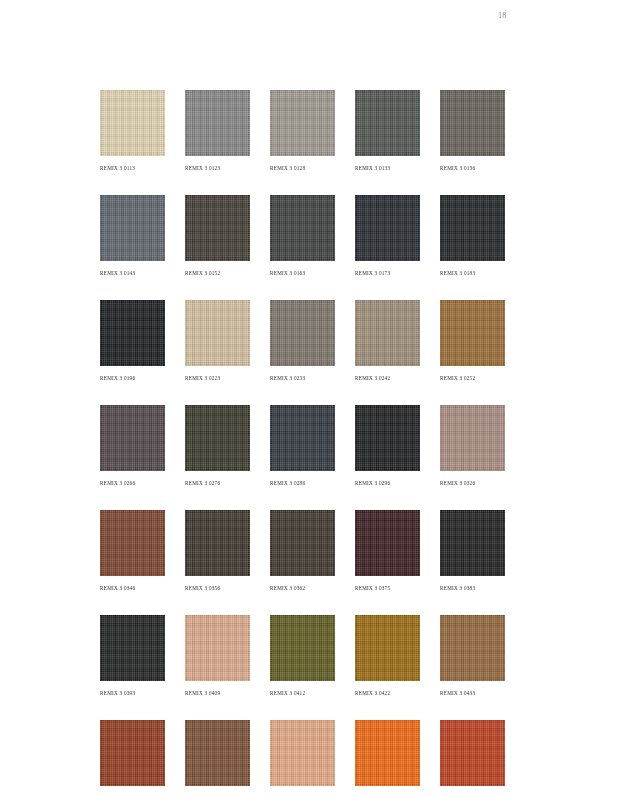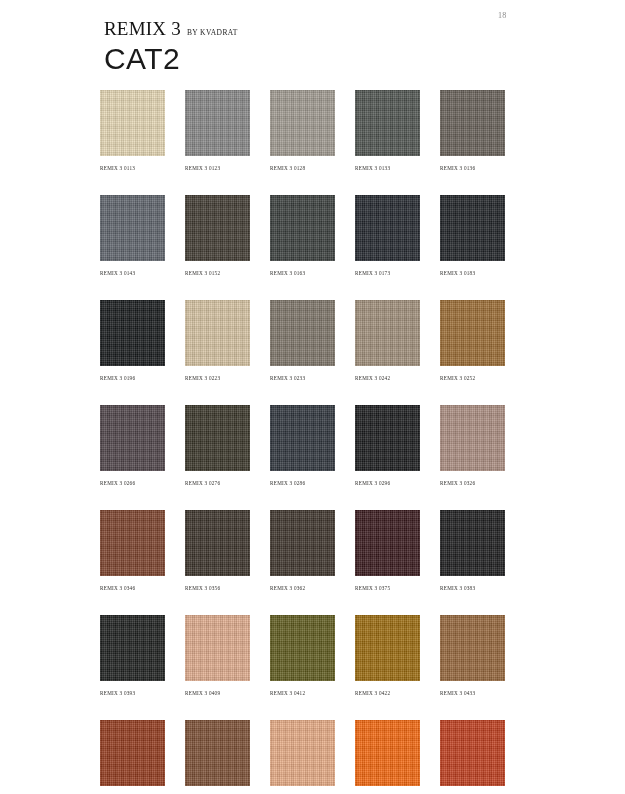--- a/index.html
+++ b/index.html
@@ -142,26 +142,21 @@
     white-space: nowrap;
   }
 </style>
 </head>
 <body>
 
 <div class="page">
 
   <div class="page-number">18</div>
 
-  <div class="brand-line">
-    <span class="brand-name">REMIX 3</span>
-    <span class="brand-by">BY KVADRAT</span>
-  </div>
-
-  <div class="category-title">CAT2</div>
+
 
   <div class="swatch-grid" id="swatch-grid">
       <div class="swatch-row">
         <div class="swatch-cell" style="left: 0px;">
           <div class="swatch-chip" style="background-color: rgb(230, 215, 180);"></div>
           <div class="swatch-label">REMIX 3 0113</div>
         </div>
         <div class="swatch-cell" style="left: 85px;">
           <div class="swatch-chip" style="background-color: rgb(134, 134, 134);"></div>
           <div class="swatch-label">REMIX 3 0123</div>

